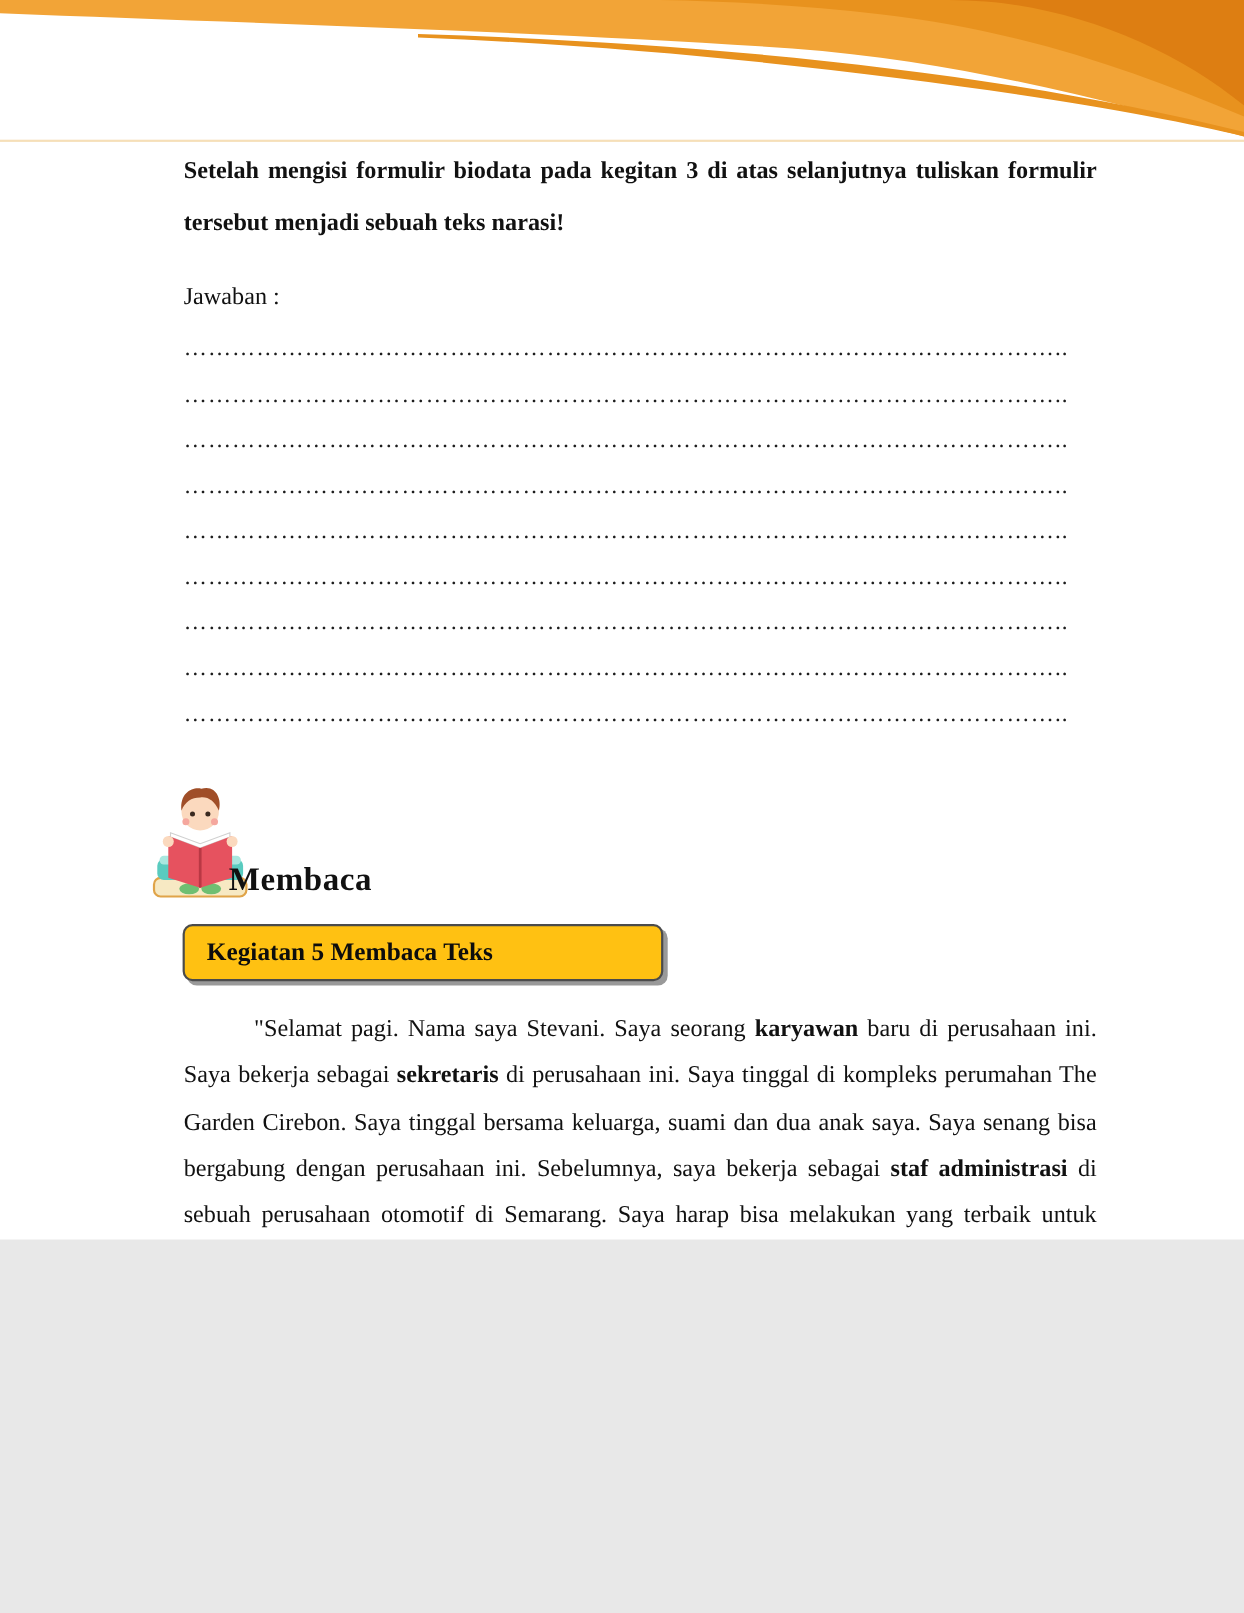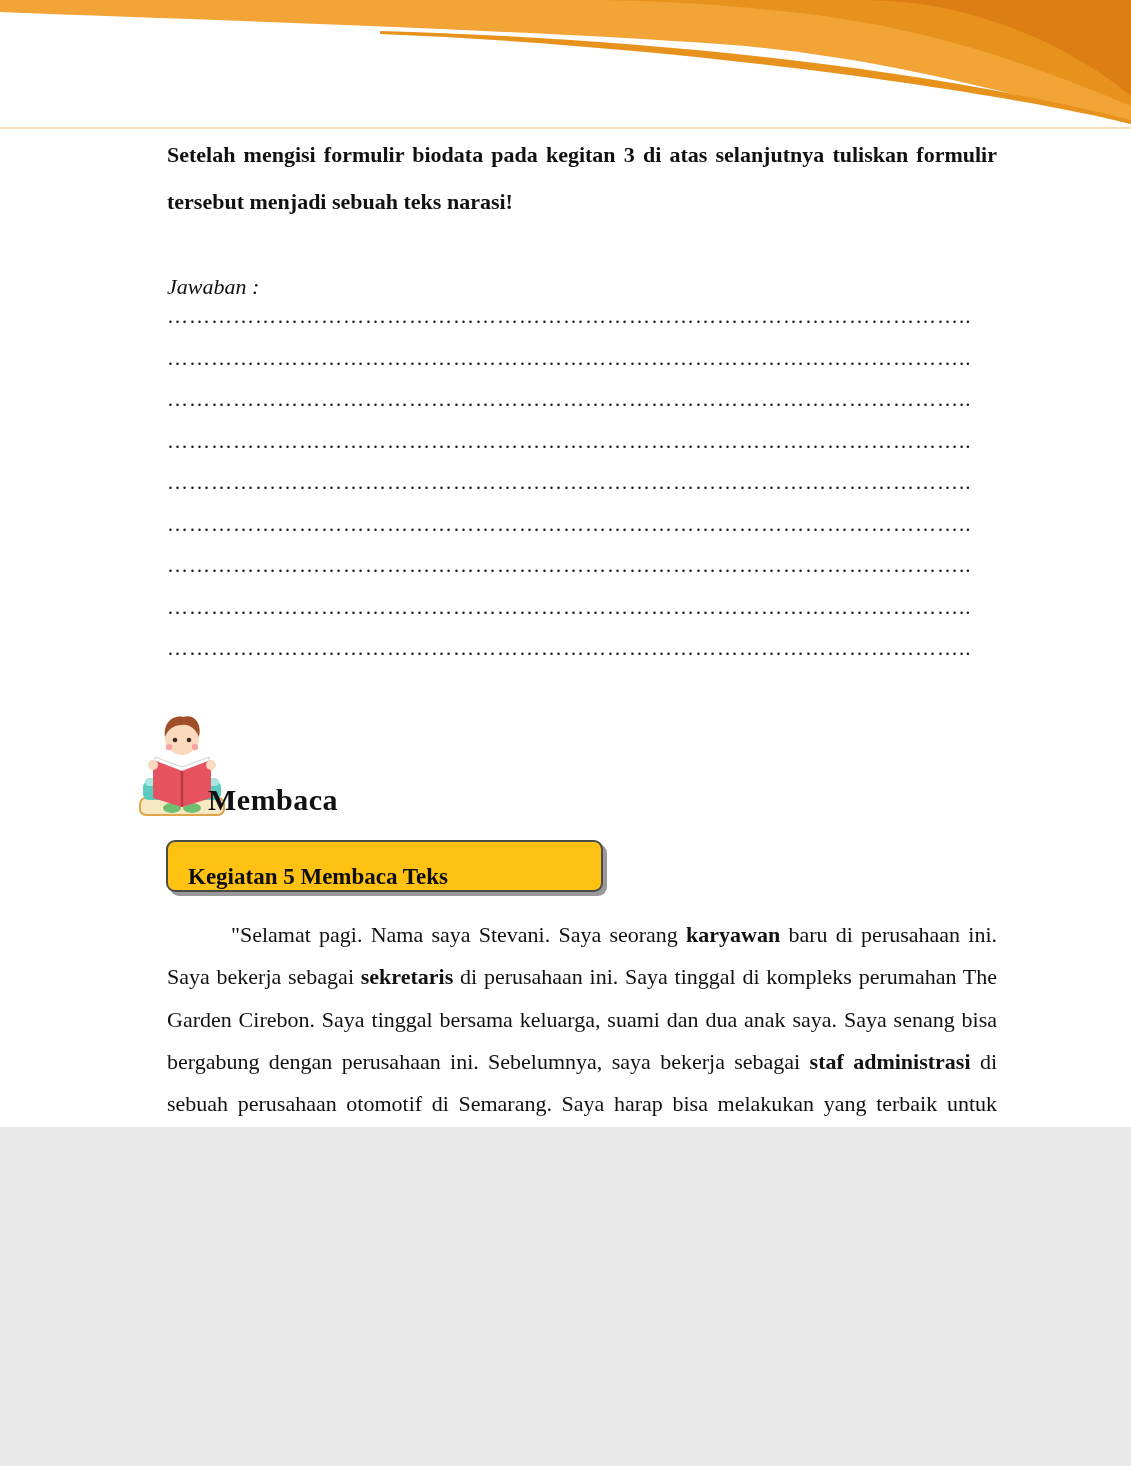--- a/index.html
+++ b/index.html
@@ -14,42 +14,42 @@
   }
   .header-svg{position:absolute;top:0;left:0;display:block;}
   .header-rule{position:absolute;top:127px;left:0;width:1131px;height:2px;background:#F6DFB8;}
 
   .instruction{
     position:absolute;left:167px;top:131px;width:830px;
     margin:0;font-size:22px;font-weight:bold;line-height:47px;
     text-align:justify;
   }
   .answer-label{
-    position:absolute;left:167px;top:272px;
-    font-size:22px;line-height:30px;font-style:italic;
+    position:absolute;left:167px;top:254px;
+    font-size:22px;line-height:30px;
   }
   .dotted-block{
     position:absolute;left:167px;top:296px;width:830px;
     font-size:21px;line-height:41.5px;letter-spacing:1px;color:#1c1c1c;
   }
   .dotted-line{white-space:nowrap;overflow:hidden;width:830px;}
 
   .membaca-icon{position:absolute;left:137px;top:710px;}
   .section-heading{
     position:absolute;left:201px;top:776px;margin:7px;
     font-size:30px;font-weight:bold;letter-spacing:.5px;
   }
   .activity-box{
     position:absolute;left:166px;top:840px;width:437px;height:52px;
     box-sizing:border-box;
     background:#FFC112;
     border:2px solid #4B4B4B;
     border-radius:9px;
     box-shadow:4px 4px 0 rgba(70,70,70,.55);
-    display:flex;align-items:flex-end;
+    display:flex;align-items:center;
     padding-left:20px;
   }
   .activity-box span{font-size:23px;font-weight:bold;color:#0d0d0d;}
 
   .reading{
     position:absolute;left:167px;top:914px;width:830px;
     margin:0;font-size:22px;line-height:42.3px;
     text-align:justify;text-indent:64px;
   }
 

